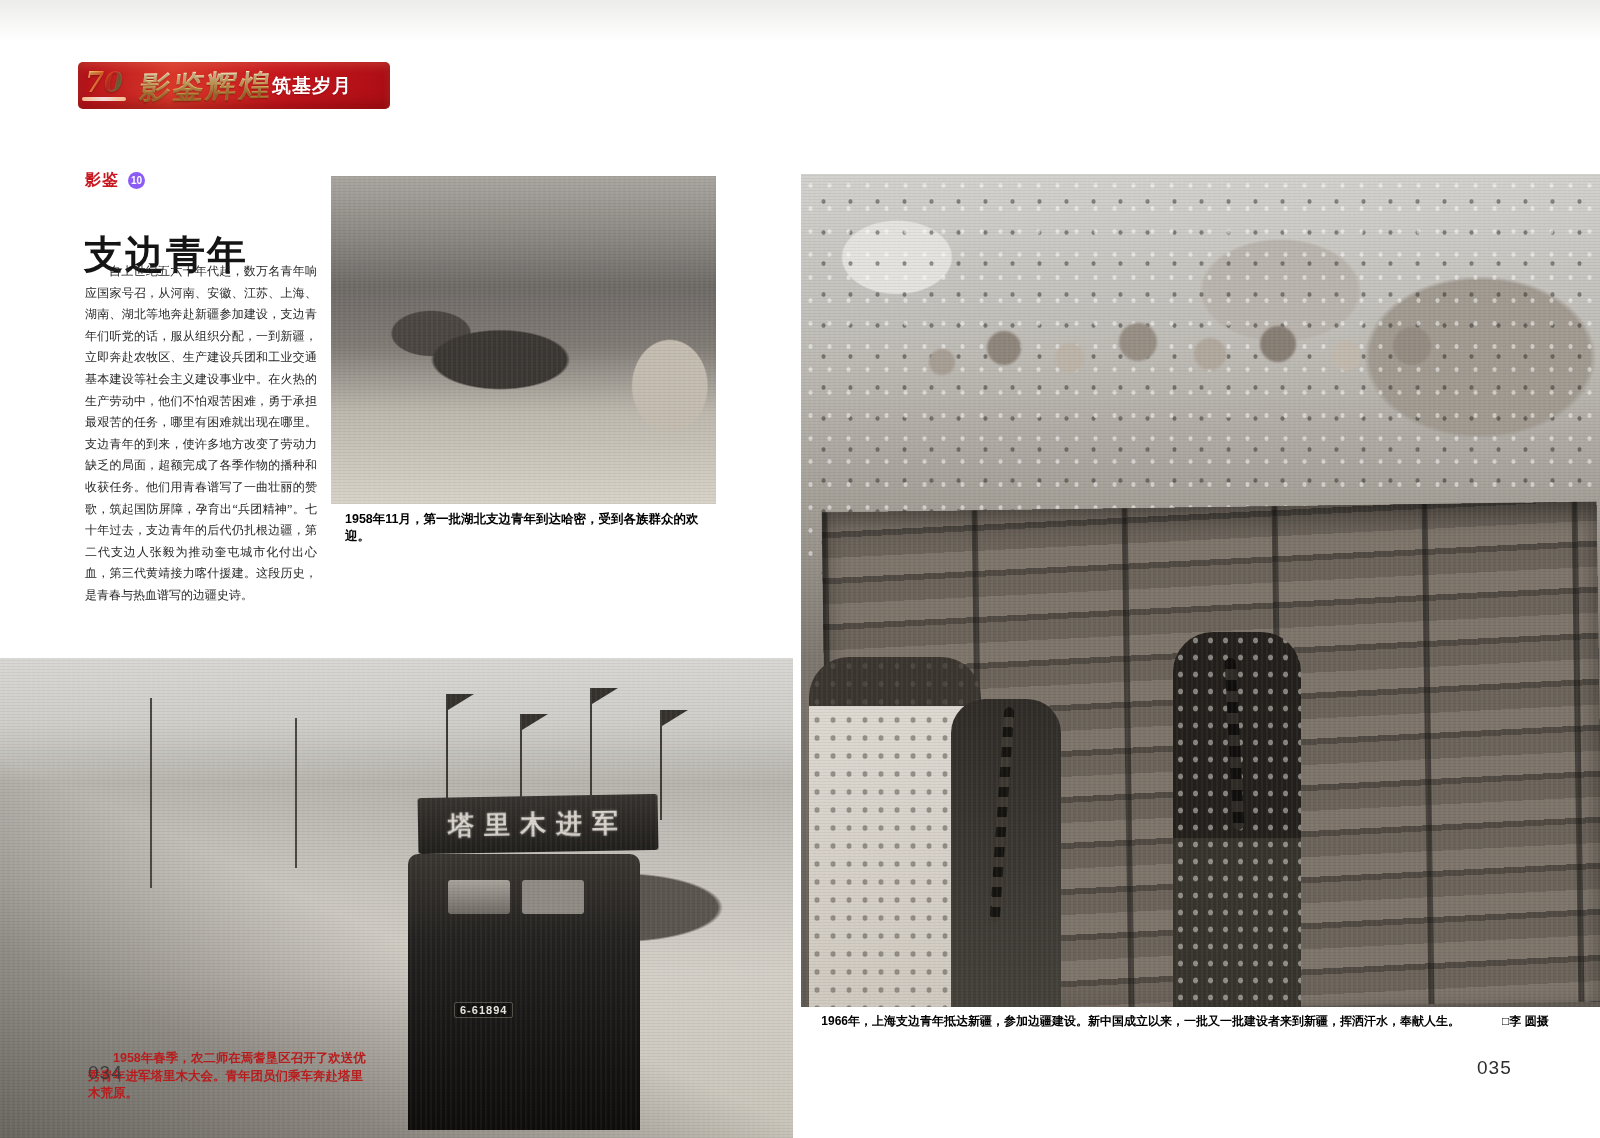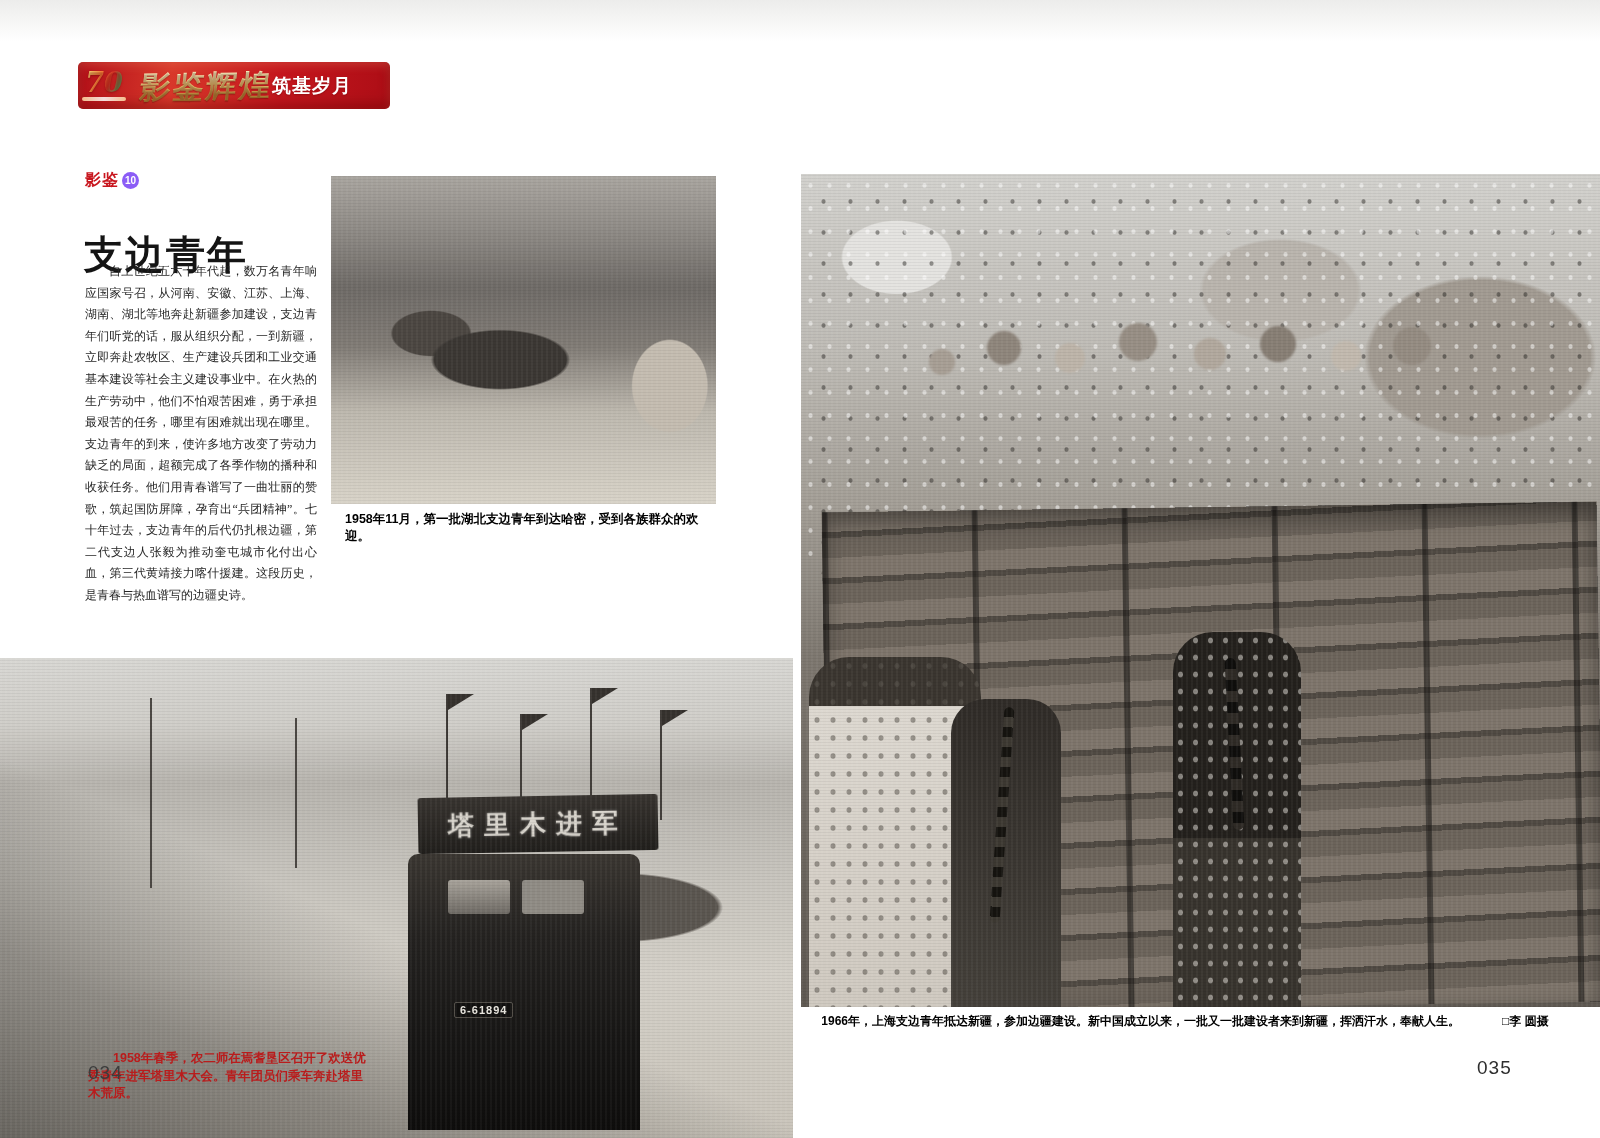--- a/index.html
+++ b/index.html
@@ -55,21 +55,21 @@
   }
   .banner-subtitle {
     font-weight:bold; font-size:19px; color:#ffffff;
     letter-spacing:1px; white-space:nowrap;
     text-shadow:0 1px 2px rgba(90,0,0,.4);
   }
 
   
   .article-label-row {
     position:absolute; left:85px; top:170px;
-    display:flex; align-items:center; gap:3px;
+    display:flex; align-items:center; gap:9px;
   }
   .article-label {
     font-family:"Liberation Serif", serif;
     font-weight:bold; font-size:16px; color:#c8161e; letter-spacing:1px;
   }
   .article-badge {
     width:17px; height:17px; border-radius:50%;
     background:#8b5cf6; color:#ffffff;
     font-size:10px; font-weight:bold;
     display:flex; align-items:center; justify-content:center;

